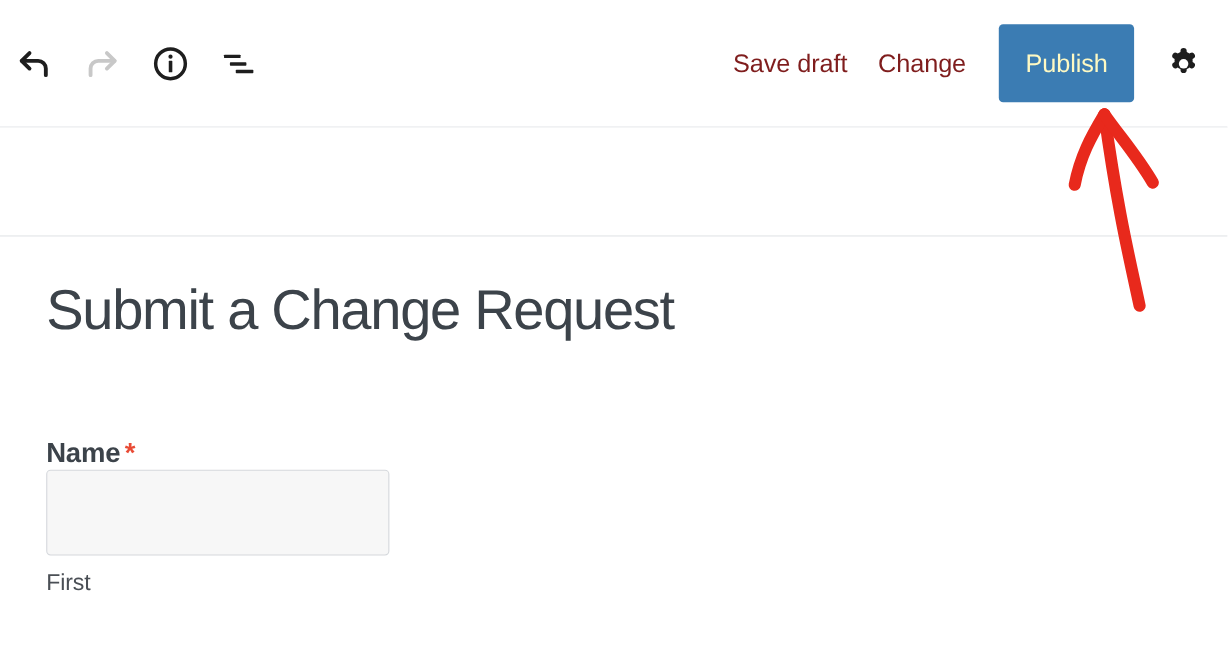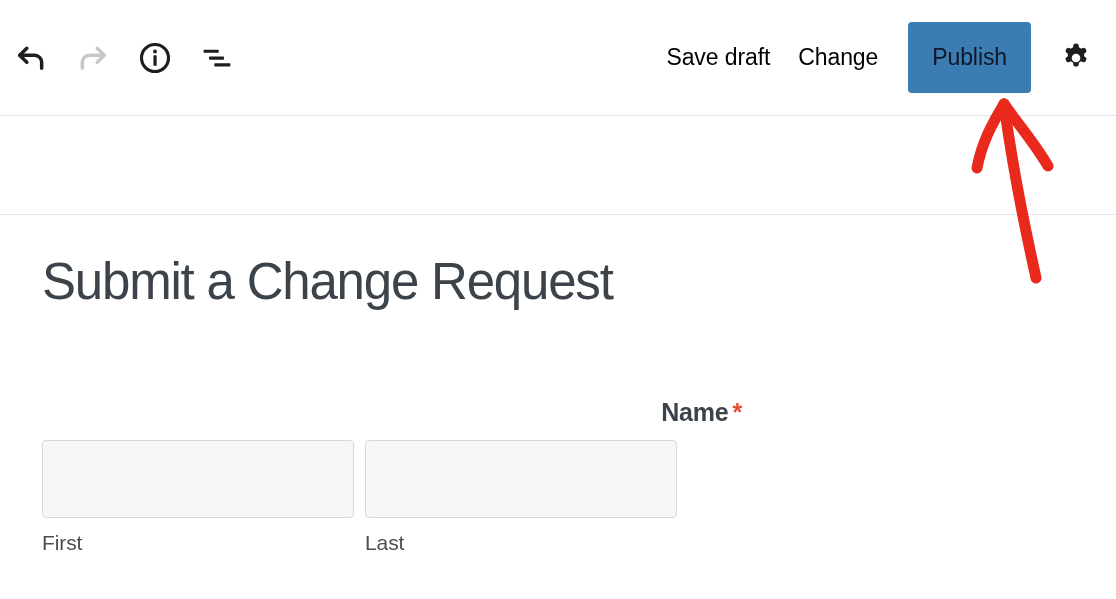--- a/index.html
+++ b/index.html
@@ -52,34 +52,34 @@
   .toolbar-right {
     position: absolute;
     right: 0; top: 0;
     height: 115px;
     display: flex;
     align-items: center;
   }
 
   .link-btn {
     font-size: 23px;
-    color: #000000;
+    color: #7f1d1d;
     background: transparent;
     border: none;
     cursor: pointer;
     padding: 10px 14px;
     font-family: "Liberation Sans", sans-serif;
     letter-spacing: -0.1px;
     white-space: nowrap;
   }
 
   .publish-btn {
     margin-left: 16px;
     background: #3b7cb3;
-    color: #0f172a;
+    color: #fef9c3;
     font-size: 23px;
     border: none;
     border-radius: 4px;
     padding: 0 24px;
     height: 71px;
     line-height: 71px;
     cursor: pointer;
     font-family: "Liberation Sans", sans-serif;
     letter-spacing: -0.1px;
     white-space: nowrap;
@@ -136,23 +136,21 @@
     left: 42px;
     top: 182px;
     width: 700px;
   }
 
   .field-label {
     font-size: 25px;
     font-weight: bold;
     color: #3c434a;
     letter-spacing: -0.2px;
-    margin-bottom: 13px;
     display: block;
-    text-align: right;
   }
 
   .required-star {
     color: #e94b35;
     font-weight: bold;
     font-size: 25px;
     margin-left: 4px;
   }
 
   .name-row {
@@ -262,24 +260,20 @@
         <span>Name</span><span class="required-star">*</span>
       </label>
 
       <div class="name-row">
 
         <div class="name-col">
           <input class="text-input" type="text" placeholder="" style="">
           <span class="sub-label">First</span>
         </div>
 
-        <div class="name-col">
-          <input class="text-input" type="text" placeholder="" style="">
-          <span class="sub-label">Last</span>
-        </div>
 
       </div>
 
     </div>
 
   </div>
 
   <svg class="annotation-arrow" viewBox="0 0 140 210">
     <g fill="none" stroke="#e8291c" stroke-width="11" stroke-linecap="round" stroke-linejoin="round">
 

